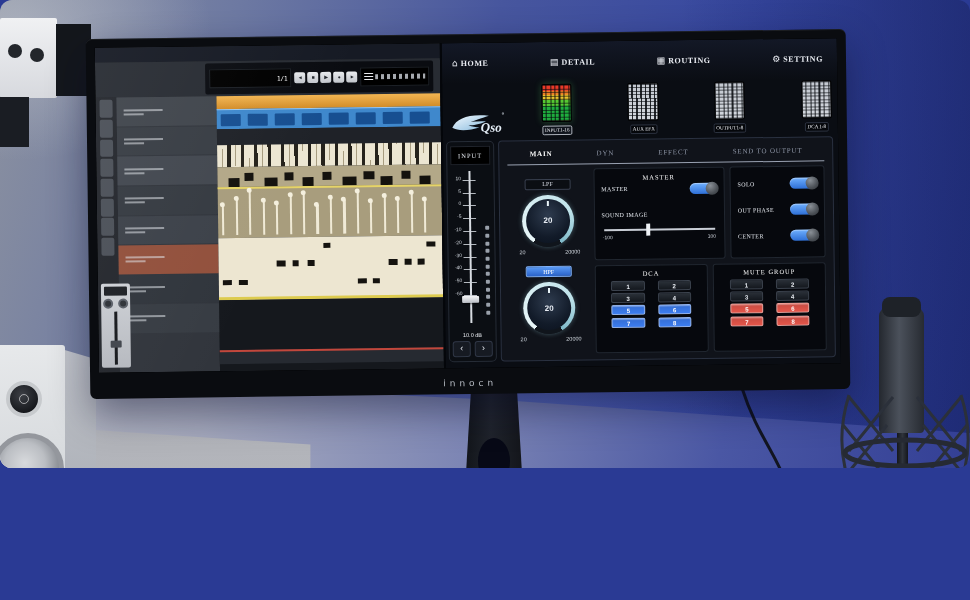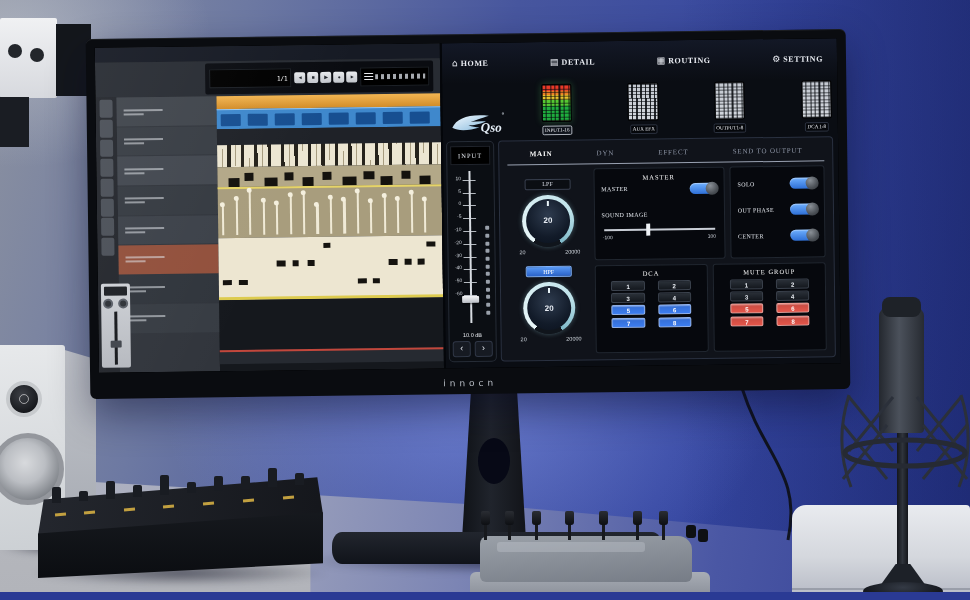--- a/index.html
+++ b/index.html
@@ -1,18 +1,18 @@
 <!DOCTYPE html>
 <html><head>
 <meta charset="utf-8">
 <style>
   * { box-sizing: border-box; margin: 0; padding: 0; }
   html,body { width: 970px; height: 600px; overflow: hidden; background:#2a3a94; }
-  .scene { position: relative; width: 970px; height: 592px; overflow: hidden;
-           font-family: "Liberation Sans", sans-serif; }
+  .scene { position: relative; width: 970px; height: 468px; overflow: hidden;
+           font-family: "Liberation Sans", sans-serif; border-radius: 12px; }
 
   
   .wall { position:absolute; inset:0;
     background:
       radial-gradient(ellipse 430px 270px at 48% 70%, rgba(132,152,238,.55), rgba(132,152,238,0) 70%),
       radial-gradient(ellipse 320px 220px at 2% 6%, rgba(195,200,210,.55), rgba(195,200,210,0) 60%),
       linear-gradient(90deg, rgba(0,0,0,0) 70%, rgba(8,14,60,.35) 100%),
       linear-gradient(105deg, #8b91a0 0%, #6d79a2 22%, #47569e 46%, #3647a0 70%, #2a3a94 100%); }
   .desk { position:absolute; inset:0;
     clip-path: polygon(0 80.5%, 52% 85.5%, 100% 92.5%, 100% 100%, 0 100%);

